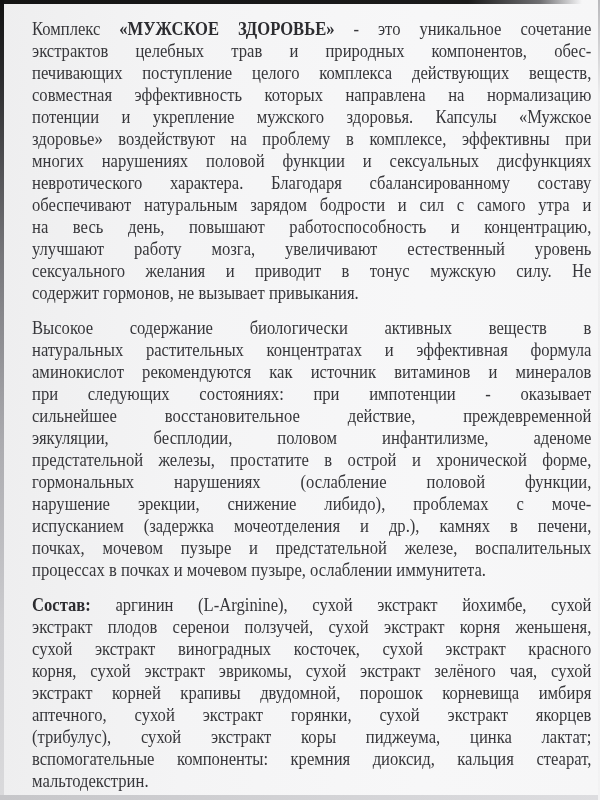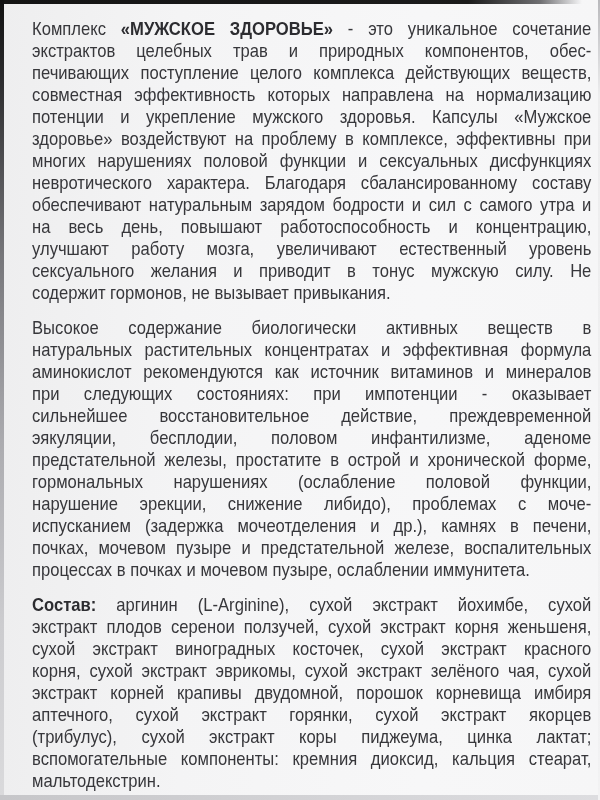--- a/index.html
+++ b/index.html
@@ -6,21 +6,21 @@
     margin: 0;
     padding: 0;
     background: #ffffff;
   }
   .sheet {
     position: relative;
     width: 600px;
     height: 800px;
     overflow: hidden;
     background: linear-gradient(to right, #eeeeef 0%, #f4f4f5 30%, #f7f7f8 70%, #f6f6f7 100%);
-    font-family: Liberation Sans, sans-serif;
+    font-family: Liberation Serif, serif;
     color: #37373b;
   }
   
   .edge-top {
     position: absolute; top: 0; left: 0;
     width: 100%; height: 4px;
     background: linear-gradient(to right, #141414 0%, #1b1b1b 78%, #6f6f72 90%, rgba(244,244,245,0) 97%);
   }
   .edge-left {
     position: absolute; top: 0; left: 0;

